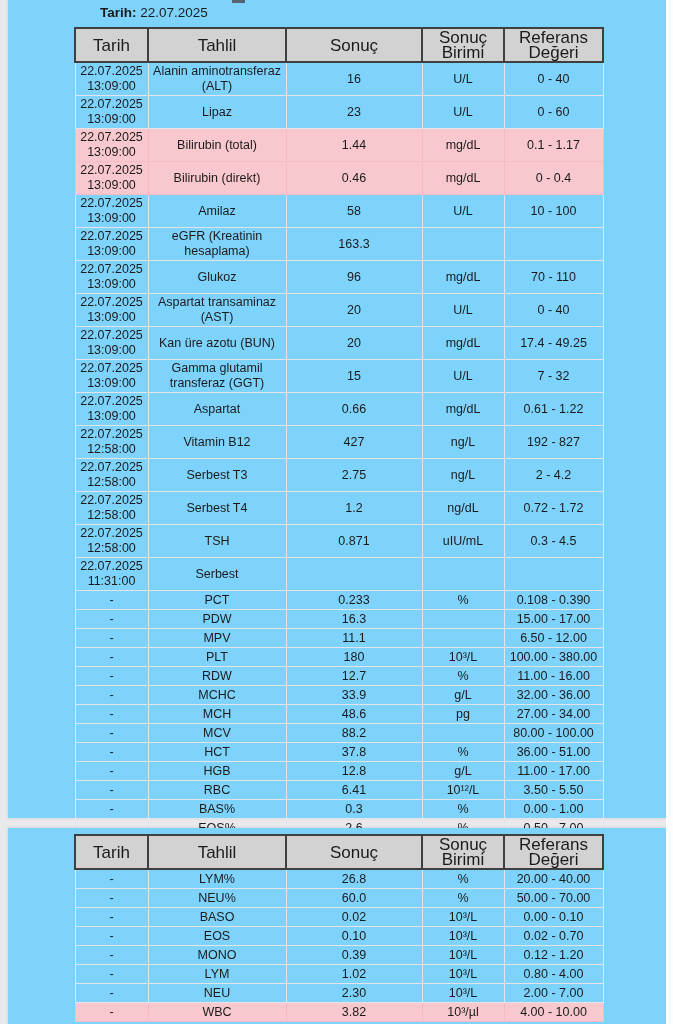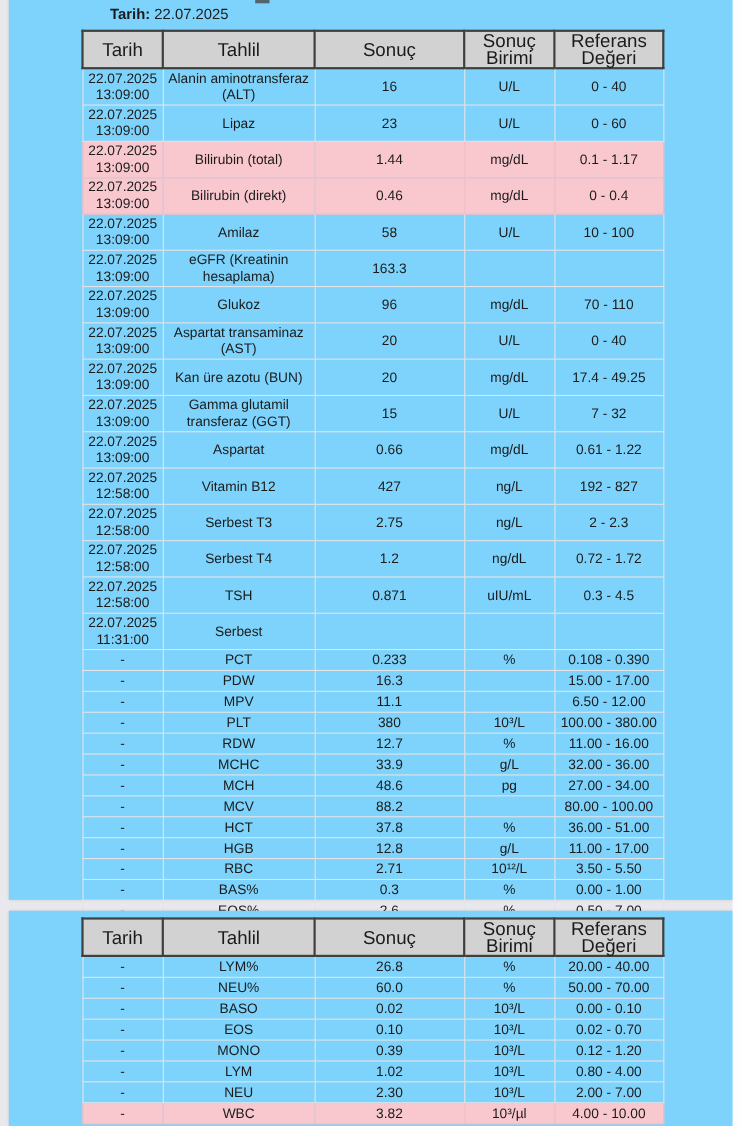--- a/index.html
+++ b/index.html
@@ -178,21 +178,21 @@
           <td>427</td>
           <td>ng/L</td>
           <td>192 - 827</td>
         </tr>
         <tr>
           <td>22.07.2025
 12:58:00</td>
           <td>Serbest T3</td>
           <td>2.75</td>
           <td>ng/L</td>
-          <td>2 - 2.3</td>
+          <td>2 - 4.2</td>
         </tr>
         <tr>
           <td>22.07.2025
 12:58:00</td>
           <td>Serbest T4</td>
           <td>1.2</td>
           <td>ng/dL</td>
           <td>0.72 - 1.72</td>
         </tr>
         <tr>
@@ -228,21 +228,21 @@
         <tr>
           <td>-</td>
           <td>MPV</td>
           <td>11.1</td>
           <td></td>
           <td>6.50 - 12.00</td>
         </tr>
         <tr>
           <td>-</td>
           <td>PLT</td>
-          <td>380</td>
+          <td>180</td>
           <td>10³/L</td>
           <td>100.00 - 380.00</td>
         </tr>
         <tr>
           <td>-</td>
           <td>RDW</td>
           <td>12.7</td>
           <td>%</td>
           <td>11.00 - 16.00</td>
         </tr>
@@ -277,21 +277,21 @@
         <tr>
           <td>-</td>
           <td>HGB</td>
           <td>12.8</td>
           <td>g/L</td>
           <td>11.00 - 17.00</td>
         </tr>
         <tr>
           <td>-</td>
           <td>RBC</td>
-          <td>2.71</td>
+          <td>6.41</td>
           <td>10¹²/L</td>
           <td>3.50 - 5.50</td>
         </tr>
         <tr>
           <td>-</td>
           <td>BAS%</td>
           <td>0.3</td>
           <td>%</td>
           <td>0.00 - 1.00</td>
         </tr>

